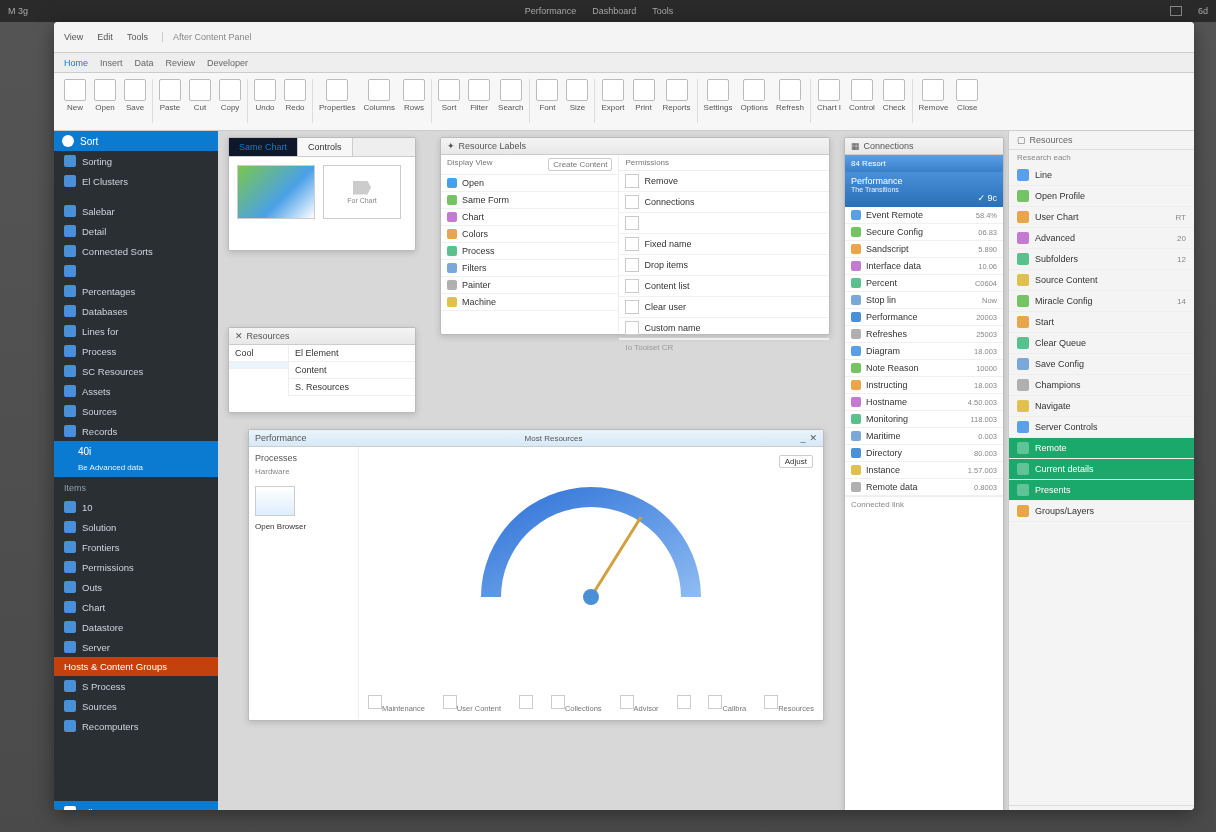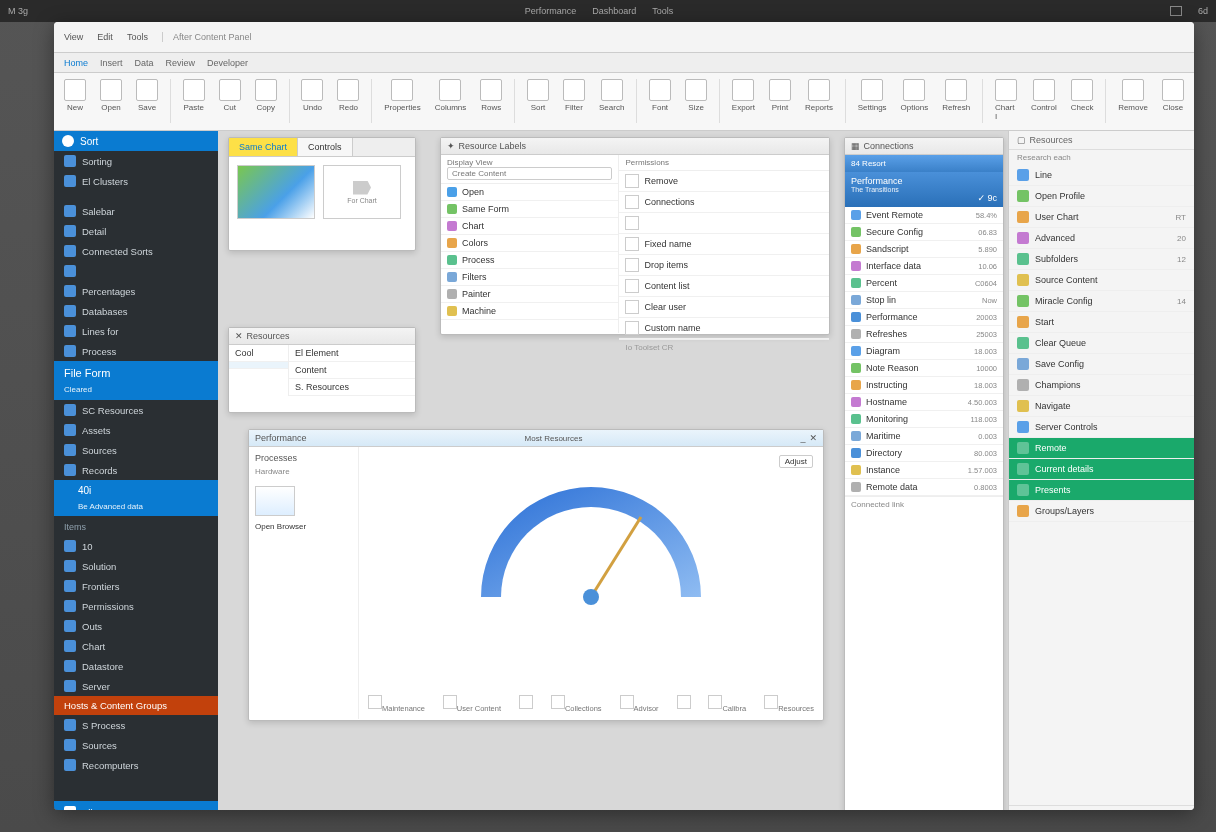--- a/index.html
+++ b/index.html
@@ -3,39 +3,39 @@
 <meta charset="utf-8">
 <style>
 * { box-sizing: border-box; margin: 0; padding: 0; font-family: "Segoe UI", Tahoma, sans-serif; }
 body { background: #4a4a4a; width: 1216px; height: 832px; overflow: hidden; font-size: 10px; color: #333; }
 .desktop { width: 1216px; height: 832px; position: relative; background: linear-gradient(180deg,#555 0%,#4a4a4a 100%); }
 .titlebar { height: 22px; background: #2a2a2a; color: #aaa; display:flex; align-items:center; padding:0 8px; gap:16px; font-size:9px;}
 .titlebar .spacer { flex:1; }
 .app { position:absolute; left:54px; top:22px; right:22px; bottom:22px; background:#e5e5e5; border-radius:4px; overflow:hidden; box-shadow:0 4px 20px rgba(0,0,0,.4);}
 .menubar { height:31px; background:#f4f4f4; border-bottom:1px solid #ccc; display:flex; align-items:center; padding:0 10px; gap:14px; font-size:9px; color:#555;}
 .secondbar { height:20px; background:#eee; border-bottom:1px solid #ccc; display:flex; align-items:center; padding:0 10px; gap:12px; font-size:9px; color:#666;}
-.ribbon { height:58px; background:#f7f7f7; border-bottom:1px solid #ccc; display:flex; align-items:flex-start; padding:4px 6px; gap:6px; overflow:hidden;}
+.ribbon { height:58px; background:#f7f7f7; border-bottom:1px solid #ccc; display:flex; align-items:flex-start; padding:4px 6px; gap:0; overflow:hidden;}
 .ribbon .btn { display:flex; flex-direction:column; align-items:center; gap:2px; padding:2px 4px; font-size:8px; color:#555; cursor:pointer;}
 .ribbon .btn .ic { width:22px; height:22px; border:1px solid #bbb; background:#fff; border-radius:2px; display:flex;align-items:center;justify-content:center;}
 .ribbon .sep { width:1px; height:44px; background:#ddd; margin:2px 2px;}
 .body { display:flex; height: calc(100% - 18px - 20px - 58px); }
 .sidebar { width:164px; background:#2a2f33; color:#cfd6db; display:flex; flex-direction:column; font-size:9.5px; overflow:hidden;}
 .sidebar .hdr { background:#0a7bd1; color:#fff; padding:4px 8px; font-size:10px; display:flex; gap:6px; align-items:center;}
 .sidebar .row { padding:4px 10px; display:flex; align-items:center; gap:6px; cursor:pointer;}
 .sidebar .row.sel { background:#0a7bd1; color:#fff;}
 .sidebar .row.grn { background:#c2410c; color:#fff;}
 .sidebar .section { padding:4px 10px; color:#8fa0ad; font-size:9px; margin-top:2px;}
 .sidebar .ic { width:12px; height:12px; background:#4a90d9; border-radius:2px; flex-shrink:0;}
 .sidebar .footer { margin-top:auto; background:#0a7bd1; color:#fff; padding:5px 10px; display:flex; align-items:center; gap:6px;}
 .workspace { flex:1; position:relative; background:#d8d8d8; overflow:hidden;}
 .panel { position:absolute; background:#fff; border:1px solid #bbb; border-radius:2px; box-shadow:0 2px 6px rgba(0,0,0,.15);}
 .panel .ptitle { background:linear-gradient(#f4f4f4,#e8e8e8); border-bottom:1px solid #ccc; padding:3px 6px; font-size:9px; color:#555; display:flex; align-items:center; gap:4px;}
 .tabstrip { display:flex; background:#eee; border-bottom:1px solid #ccc;}
 .tabstrip .tab { padding:4px 10px; font-size:9px; border-right:1px solid #ccc; cursor:pointer; background:#f7f7f7;}
-.tabstrip .tab.active { background:#fde047; color:#0a7bd1;}
+.tabstrip .tab.active { background:#0f172a; color:#0a7bd1;}
 .listcol { font-size:9px;}
 .listcol .li { display:flex; align-items:center; gap:5px; padding:3px 6px; border-bottom:1px solid #f0f0f0;}
 .listcol .li .dot { width:10px; height:10px; border-radius:2px; flex-shrink:0;}
 .rightdock { width:186px; background:#f4f4f4; border-left:1px solid #ccc; display:flex; flex-direction:column;}
 .rightdock .hdr { padding:4px 8px; font-size:9px; color:#666; border-bottom:1px solid #ddd; display:flex; align-items:center; gap:4px;}
 .rightdock .li { display:flex; align-items:center; gap:6px; padding:4px 8px; font-size:9px; border-bottom:1px solid #eee; cursor:pointer;}
 .rightdock .li .sw { width:12px; height:12px; border-radius:2px; flex-shrink:0;}
 .rightdock .li .val { margin-left:auto; color:#888; font-size:8px;}
 .rightdock .grn { background:#1aa96b; color:#fff;}
 svg.gauge { display:block; margin:0 auto;}
@@ -236,24 +236,20 @@
             </div>
             <div class="row">
               <span class="ic"></span>
               <span>Lines for</span>
             </div>
             <div class="row">
               <span class="ic"></span>
               <span>Process</span>
             </div>
           </div>
-        <div class="row sel" style="flex-direction:column;align-items:flex-start;padding:6px 10px;">
-          <span style="font-size:11px;">File Form</span>
-          <span style="font-size:8px;opacity:.9;">Cleared</span>
-        </div>
         <div id="sb-g2">
             <div class="row">
               <span class="ic"></span>
               <span>SC Resources</span>
             </div>
             <div class="row">
               <span class="ic"></span>
               <span>Assets</span>
             </div>
             <div class="row">
@@ -371,21 +367,21 @@
           </div>
         </div>
 
         <div class="panel" style="left:222px;top:6px;width:390px;height:198px;">
           <div class="ptitle">
             <span>✦</span>
             <span>Resource Labels</span>
           </div>
           <div style="display:flex;height:calc(100% - 18px);">
             <div style="width:46%;border-right:1px solid #eee;">
-              <div style="padding:3px 6px;font-size:8px;color:#777;border-bottom:1px solid #eee;display:flex;justify-content:space-between;flex-direction:column;">
+              <div style="padding:3px 6px;font-size:8px;color:#777;border-bottom:1px solid #eee;display:flex;justify-content:space-between;">
                 <span>Display View</span>
                 <span style="border:1px solid #ccc;padding:1px 4px;border-radius:2px;">Create Content</span>
               </div>
               <div class="listcol" id="dlg-left">
                   <div class="li">
                     <span class="dot" style="background:#4aa0e8"></span>
                     <span>Open</span>
                   </div>
                   <div class="li">
                     <span class="dot" style="background:#74c365"></span>

